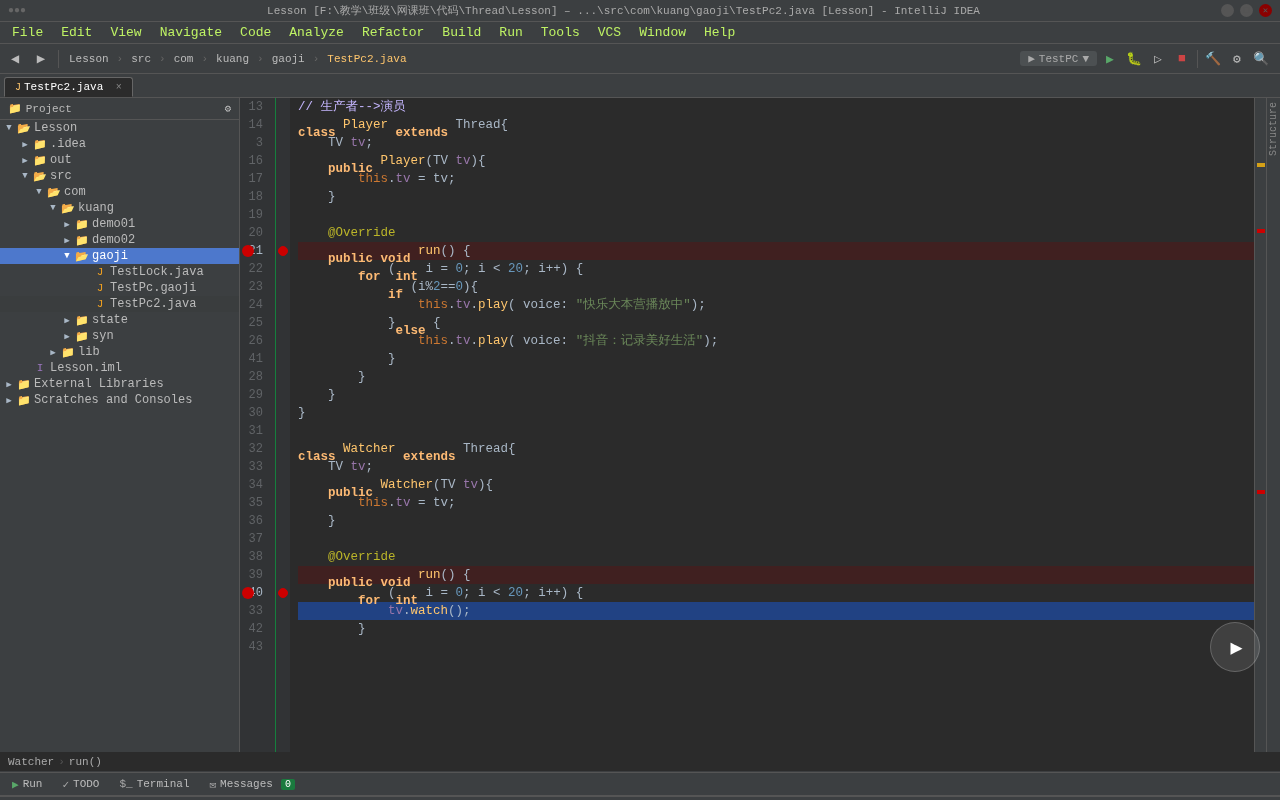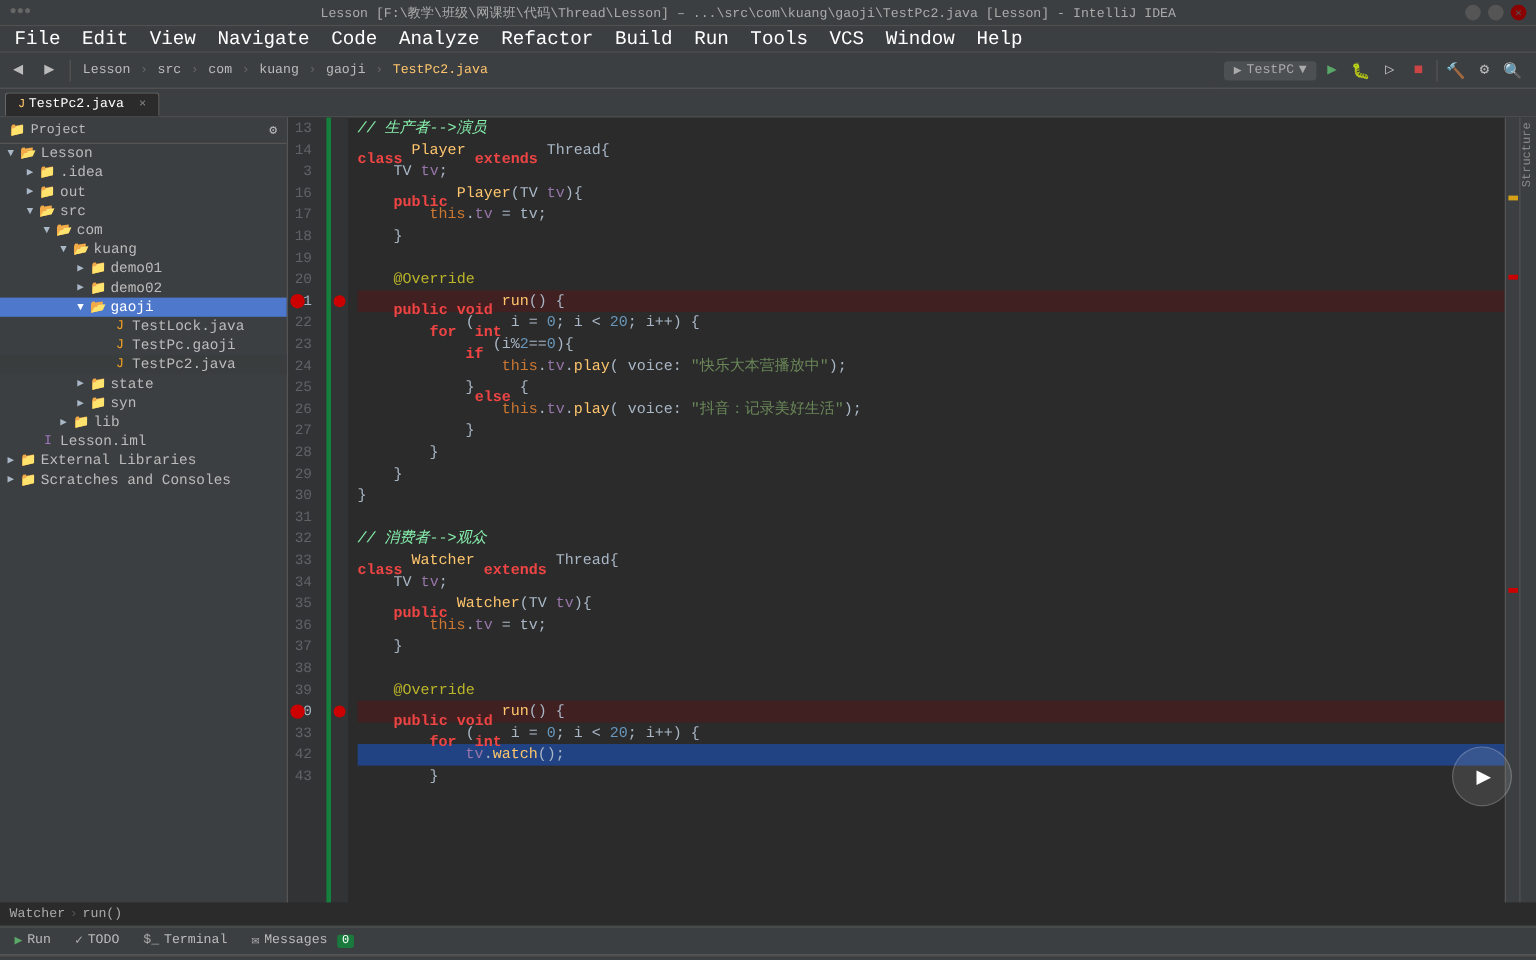--- a/index.html
+++ b/index.html
@@ -49,22 +49,22 @@
       background: #3c3f41;
       height: 22px;
       display: flex;
       align-items: center;
       padding: 0 4px;
       border-bottom: 1px solid #555;
       gap: 2px;
     }
     .menu-item {
       padding: 2px 8px;
-      font-size: 16px;
-      color: #ffffff;
+      font-size: 13px;
+      color: #bef264;
       cursor: pointer;
       border-radius: 2px;
     }
 
     
     #toolbar {
       background: #3c3f41;
       height: 30px;
       display: flex;
       align-items: center;
@@ -171,21 +171,21 @@
       flex: 1;
       display: flex;
       position: relative;
       background: #2b2b2b;
     }
 
     
     #line-numbers {
       width: 36px;
       background: #313335;
-      border-right: 4px solid #15803d;
+      border-right: 1px solid #15803d;
       padding-top: 0;
       color: #606366;
       font-size: 12px;
       line-height: 18px;
       text-align: right;
       padding-right: 6px;
       user-select: none;
       overflow: hidden;
     }
     .line-num {
@@ -217,24 +217,24 @@
     }
     .code-line {
       height: 18px;
       white-space: pre;
       display: flex;
       align-items: center;
     }
     .code-line.selected-line { background: #214283; }
 
     
-    .kw { color: #ef4444; font-weight: bold; margin-top: 16px; } 
+    .kw { color: #fdba74; font-weight: bold; margin-top: 16px; } 
     .kw2 { color: #cc7832; } 
     .cls-name { color: #ffc66d; } 
-    .comment { color: #86efac; font-style: italic; }
+    .comment { color: #c4b5fd; }
     .string { color: #6a8759; }
     .annot { color: #bbb529; }
     .num { color: #6897bb; }
     .method { color: #ffc66d; }
     .var { color: #9876aa; }
     .plain { color: #a9b7c6; }
 
     
     #right-gutter {
       width: 12px;
@@ -581,21 +581,21 @@
       <div class="line-num">19</div>
       <div class="line-num">20</div>
       <div class="line-num breakpoint" style="position:relative;">
         <span class="breakpoint-dot"></span>21
       </div>
       <div class="line-num">22</div>
       <div class="line-num">23</div>
       <div class="line-num">24</div>
       <div class="line-num">25</div>
       <div class="line-num">26</div>
-      <div class="line-num">27</div>
+      <div class="line-num">41</div>
       <div class="line-num">28</div>
       <div class="line-num">29</div>
       <div class="line-num">30</div>
       <div class="line-num">31</div>
       <div class="line-num">32</div>
       <div class="line-num">33</div>
       <div class="line-num">34</div>
       <div class="line-num">35</div>
       <div class="line-num">36</div>
       <div class="line-num">37</div>
@@ -715,23 +715,20 @@
       <div class="code-line">
         <span class="plain">    </span><span class="plain">}</span>
       </div>
 
       <div class="code-line">
         <span class="plain">}</span>
       </div>
 
       <div class="code-line">&nbsp;</div>
 
-      <div class="code-line">
-        <span class="comment">// 消费者--&gt;观众</span>
-      </div>
 
       <div class="code-line">
         <span class="kw">class </span><span class="cls-name">Watcher </span><span class="kw">extends </span><span class="plain">Thread</span><span class="plain">{</span>
       </div>
 
       <div class="code-line">
         <span class="plain">    </span><span class="plain">TV </span><span class="var">tv</span><span class="plain">;</span>
       </div>
 
       <div class="code-line">

